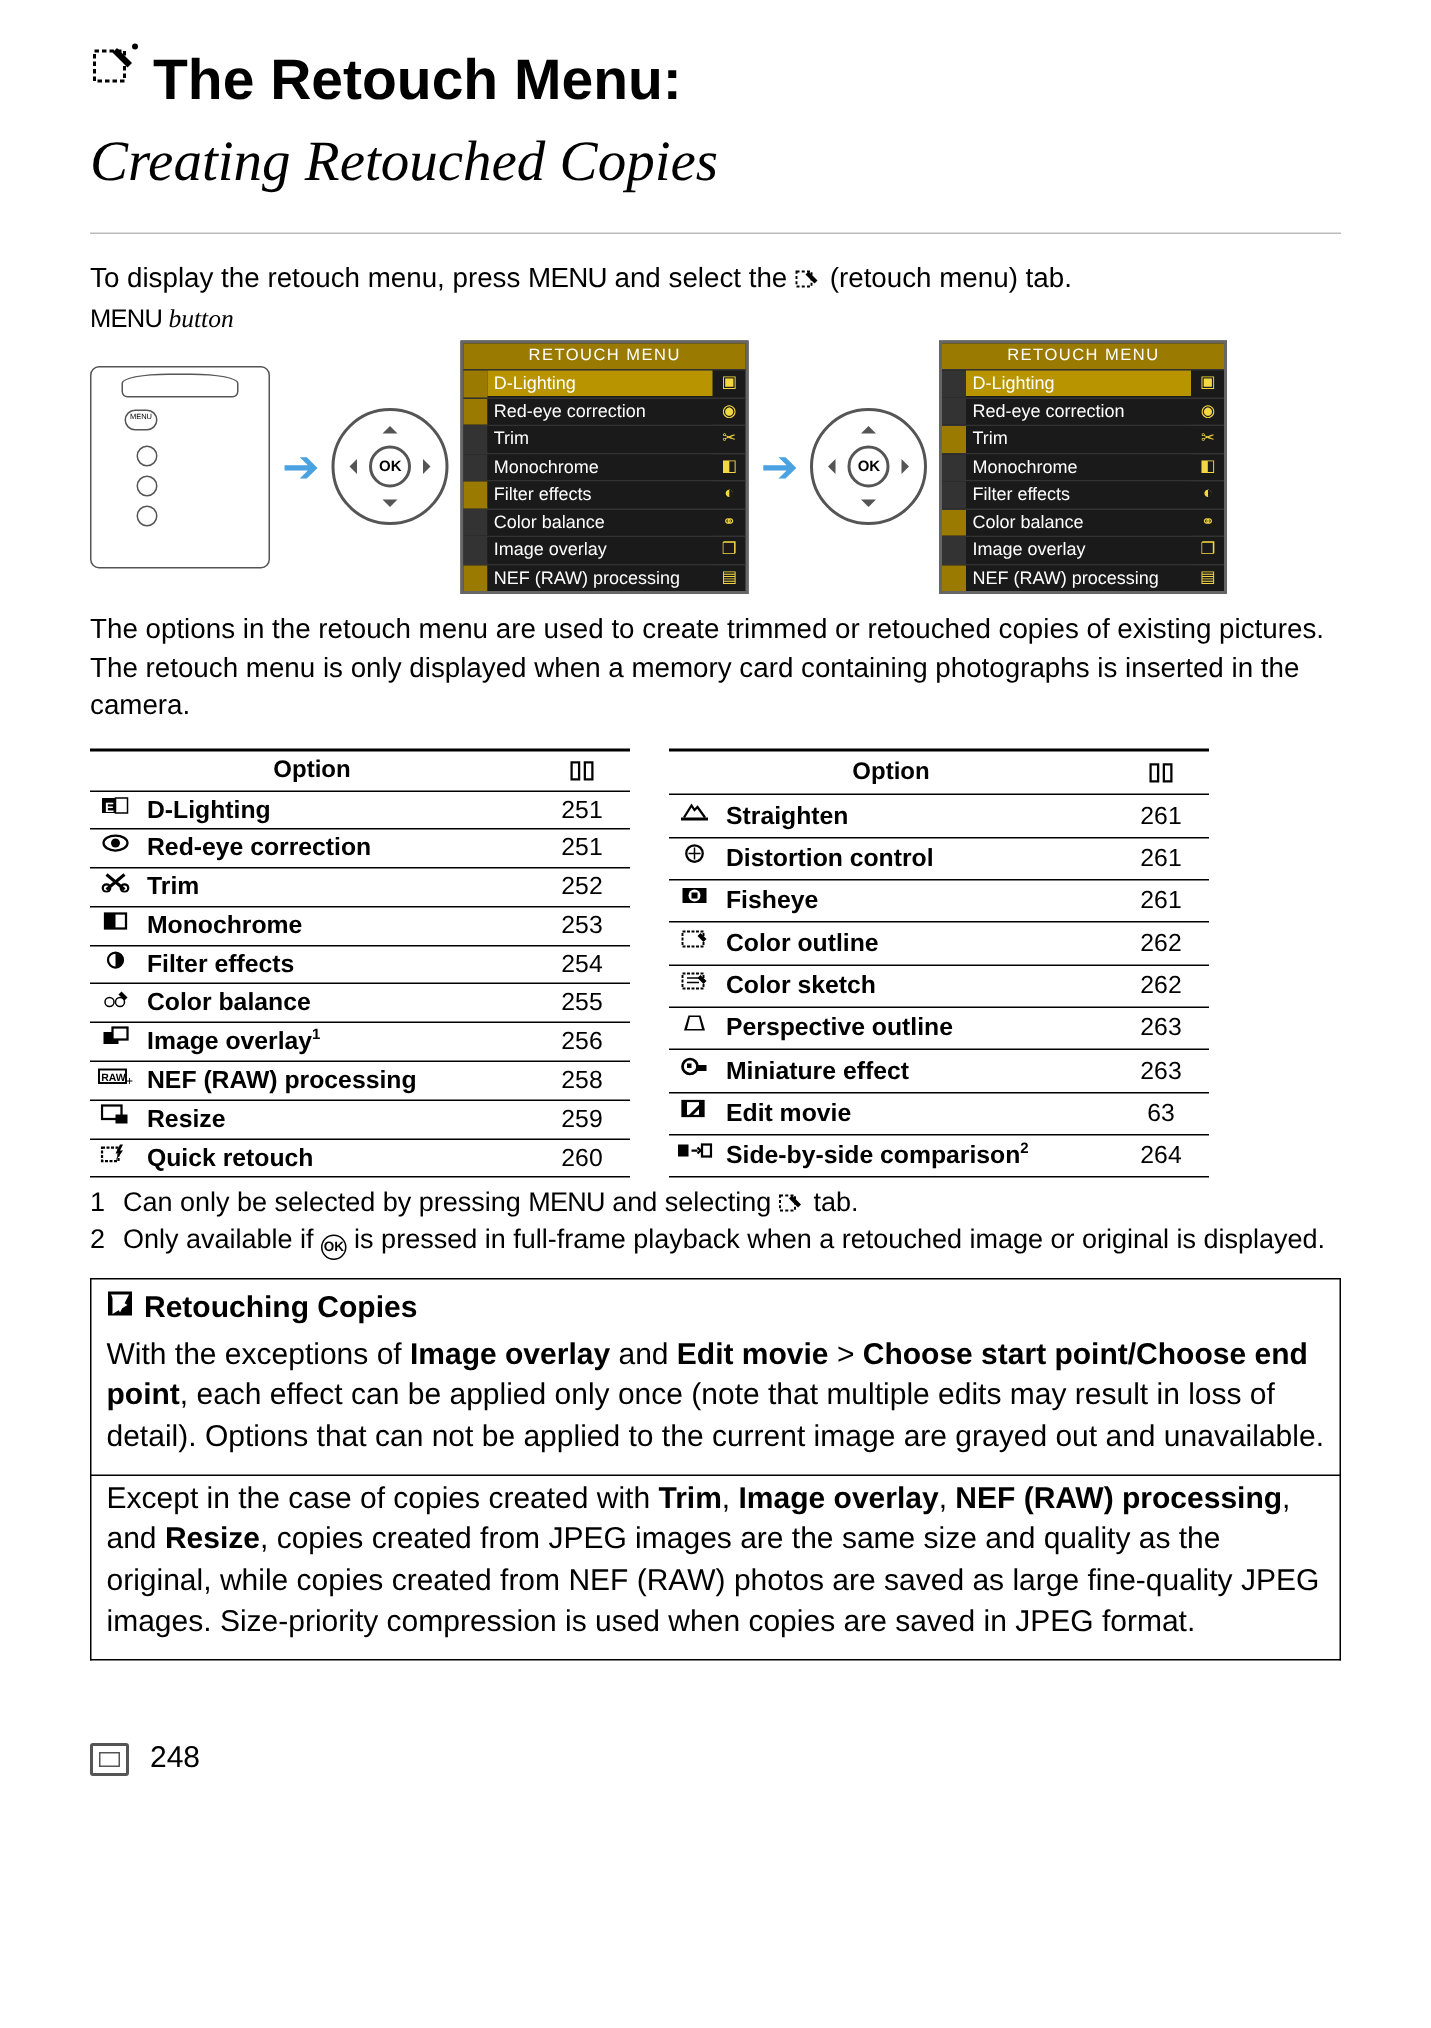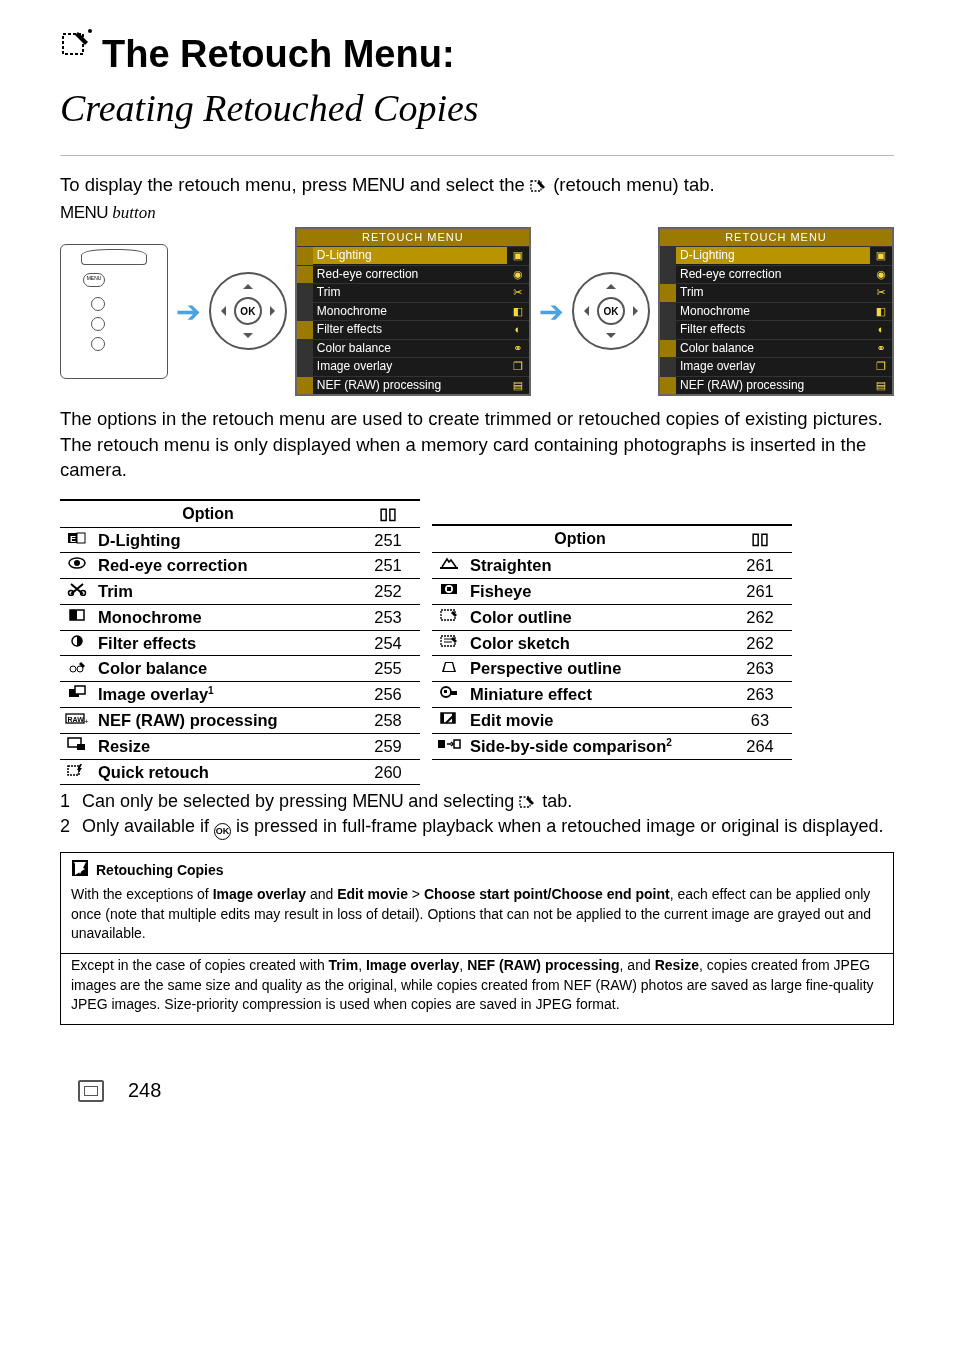--- a/index.html
+++ b/index.html
@@ -22,49 +22,49 @@
 .cam-btn.c { top:92px; left:30px; border-radius:50%; width:14px; height:14px;}
 .arrow { font-size: 30px; color: #4aa3e0; }
 .dpad { width: 78px; height: 78px; border: 2px solid #555; border-radius: 50%; position: relative; display: flex; align-items: center; justify-content: center; }
 .dpad .ok { width: 28px; height: 28px; border: 2px solid #555; border-radius: 50%; font-size: 10px; font-weight: 700; display: flex; align-items: center; justify-content: center; }
 .dpad .tri { position:absolute; width:0; height:0; border:5px solid transparent; }
 .dpad .tri.u { top:5px; border-bottom-color:#555; }
 .dpad .tri.d { bottom:5px; border-top-color:#555; }
 .dpad .tri.l { left:5px; border-right-color:#555; }
 .dpad .tri.r { right:5px; border-left-color:#555; }
 .dpad-pair { display:flex; align-items:center; gap:1px; }
-.lcd { width: 236px; border: 2px solid #666; background: #1a1a1a; font-size: 12.5px; color: #fff; font-family: Arial, sans-serif; }
+.lcd { width: 192px; border: 2px solid #666; background: #1a1a1a; font-size: 12.5px; color: #fff; font-family: Arial, sans-serif; }
 .lcd-title { background: #9a7a00; text-align: center; font-size: 11px; padding: 1px 0; letter-spacing: 1px; }
 .lcd-row { display: flex; align-items: center; border-top: 1px solid #333; height: 18.5px; }
 .lcd-side { width: 16px; background: #333; height: 100%; }
 .lcd-side.hl { background: #9a7a00; }
 .lcd-label { flex: 1; padding-left: 4px; font-size: 12px; background:#1a1a1a; }
 .lcd-label.sel { color: #fff; }
 .lcd-icon { width: 22px; text-align: center; font-size: 11px; }
 .lcd-icon.y { color: #f5d742; }
 .lcd-row.highlight .lcd-label { background: #b89500; }
 .para2 { margin-bottom: 16px; margin-top: 10px; }
-.tables { display: flex; gap: 12px; align-items: center; }
+.tables { display: flex; gap: 26px; }
 .tbl-left, .tbl-right { border-collapse: collapse; }
 .tbl-left { width: 360px; }
 .tbl-right { width: 360px; }
 .tbl-left th, .tbl-right th { border-top: 2px solid #000; border-bottom: 1px solid #000; font-size: 16px; padding: 2px 4px; }
 .tbl-left td, .tbl-right td { border-bottom: 1px solid #000; font-size: 16.5px; padding: 1px 4px; vertical-align: middle; height: 24px; }
 .tbl-left td.ic, .tbl-right td.ic { width: 34px; text-align: center; font-size: 15px; }
 .tbl-left td.opt, .tbl-right td.opt { font-weight: 700; }
 .tbl-left td.pg, .tbl-right td.pg { width: 64px; text-align: center; }
 .th-page { width: 64px; }
 .th-opt { }
 sup { font-size: 10px; }
 .footnotes { font-size: 18px; margin-top: 4px; }
 .footnotes .row { display: flex; gap: 8px; }
 .footnotes .n { width: 14px; }
-.notebox { border: 1.5px solid #000; margin-top: 12px; padding: 6px 10px 10px; font-size: 14px; line-height: 1.38; }
+.notebox { border: 1.5px solid #000; margin-top: 12px; padding: 6px 10px 10px; font-size: 20px; line-height: 1.38; }
 .note-title { font-weight: 700; display: flex; align-items: center; gap: 7px; margin-bottom: 3px; }
-.pagefoot { margin-top: 52px; display: flex; align-items: center; gap: 24px; margin-left: 18px; }
+.pagefoot { margin-top: 52px; display: flex; align-items: center; gap: 14px; }
 .stack-icon { width: 26px; height: 22px; border: 2px solid #555; position: relative; border-radius: 2px;}
 .stack-icon::before { content:""; position:absolute; inset:4px; border:1.5px solid #555; }
 .glyph-menu { font-family: Arial; font-variant: small-caps; letter-spacing: -0.5px; font-weight: 400; }
 .span-inline-icon { display:inline-flex; vertical-align:-2px; }
 .ic-svg { width:18px; height:14px; }
 .lcd-wrap { display:flex; flex-direction:column; }
 </style>
 </head>
 <body>
 
@@ -319,20 +319,28 @@
           <th class="th-page"><span>▯▯</span></th>
         </tr>
   </tbody>
       <tbody id="right-body">
         <tr>
           <td class="ic"><svg viewBox="0 0 20 14" width="20" height="14">
               <path d="M3 11 l5 -8 l2 3 l2 -2 l5 7" fill="none" stroke="#000" stroke-width="1.5"></path>
               <rect x="1" y="11" width="18" height="2" fill="#000"></rect>
             </svg></td>
           <td class="opt">Straighten</td>
+          <td class="pg">261</td>
+        </tr>
+        <tr>
+          <td class="ic"><svg viewBox="0 0 20 14" width="20" height="14">
+              <circle cx="10" cy="7" r="5.5" fill="none" stroke="#000" stroke-width="1.5"></circle>
+              <path d="M6 7 h8 M10 3 v8" stroke="#000"></path>
+            </svg></td>
+          <td class="opt">Distortion control</td>
           <td class="pg">261</td>
         </tr>
         <tr>
           <td class="ic"><svg viewBox="0 0 20 14" width="20" height="14">
               <rect x="2" y="2" width="16" height="10" fill="#000"></rect>
               <circle cx="10" cy="7" r="4" fill="#fff"></circle>
               <rect x="8" y="5" width="4" height="4" fill="#000"></rect>
             </svg></td>
           <td class="opt">Fisheye</td>
           <td class="pg">261</td>

